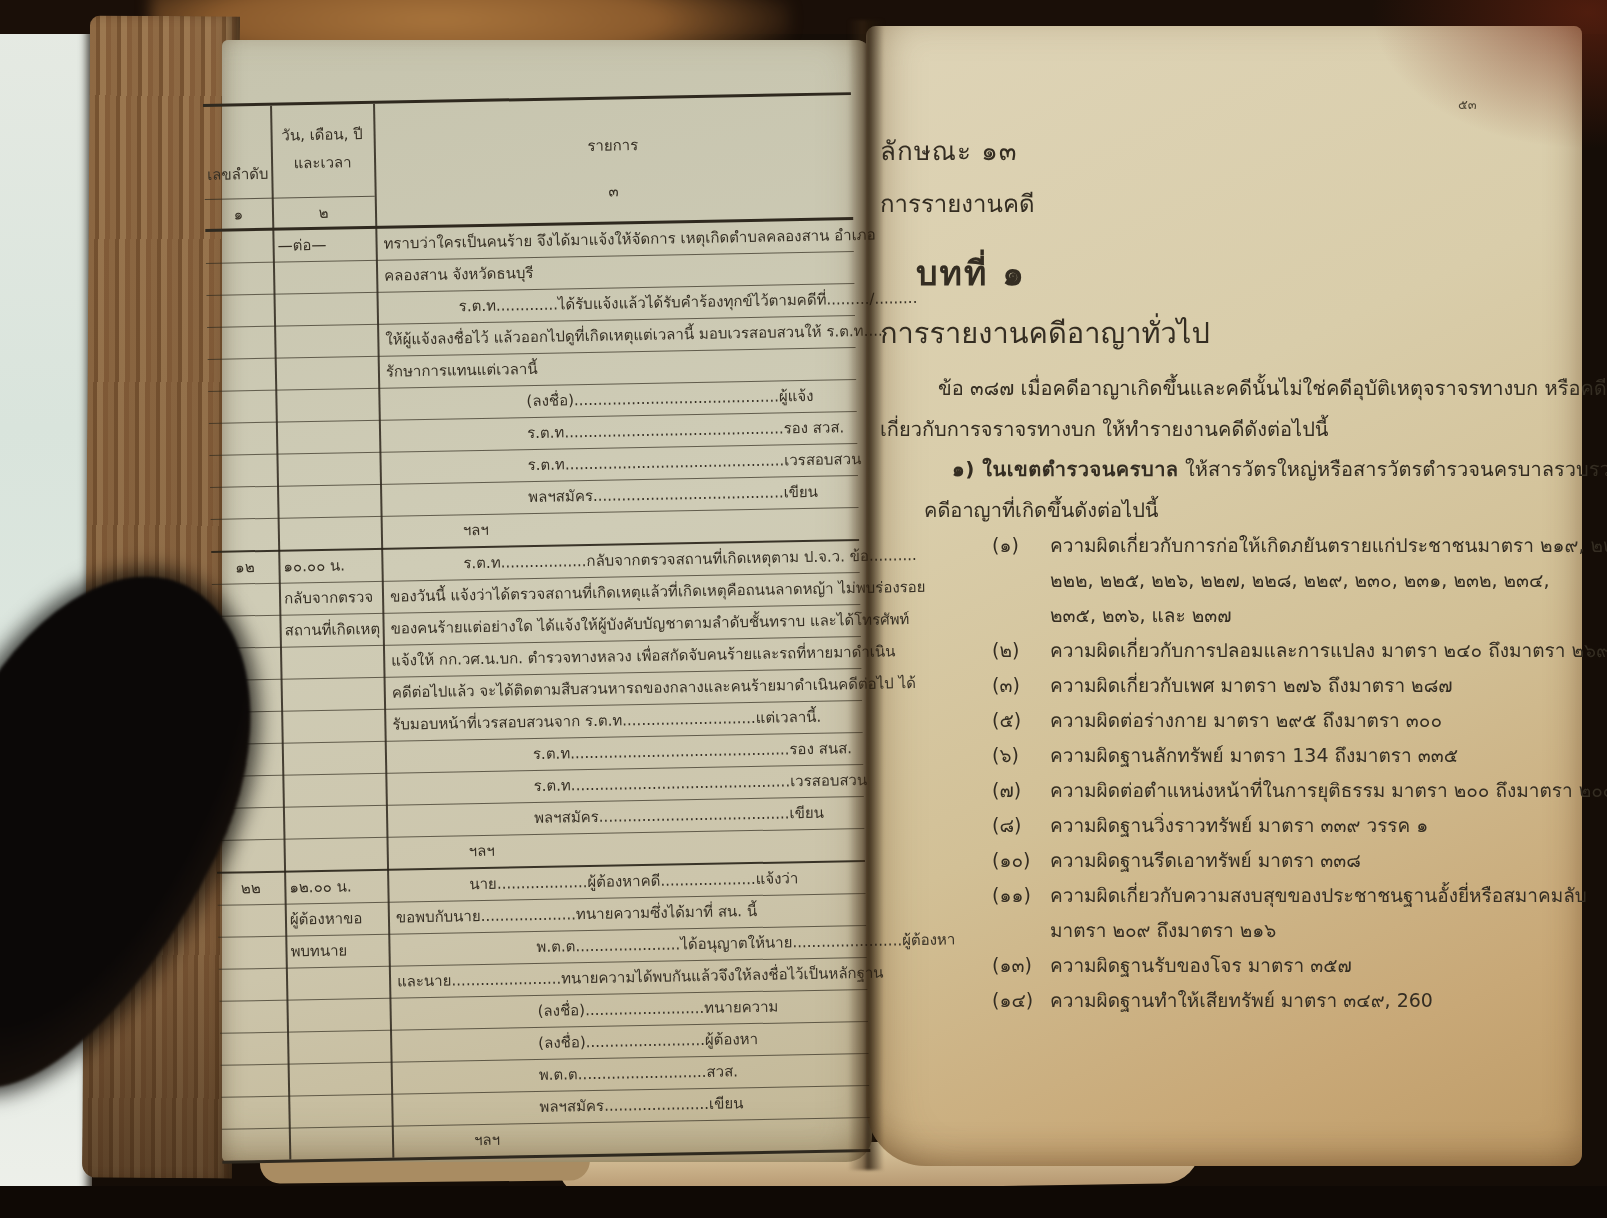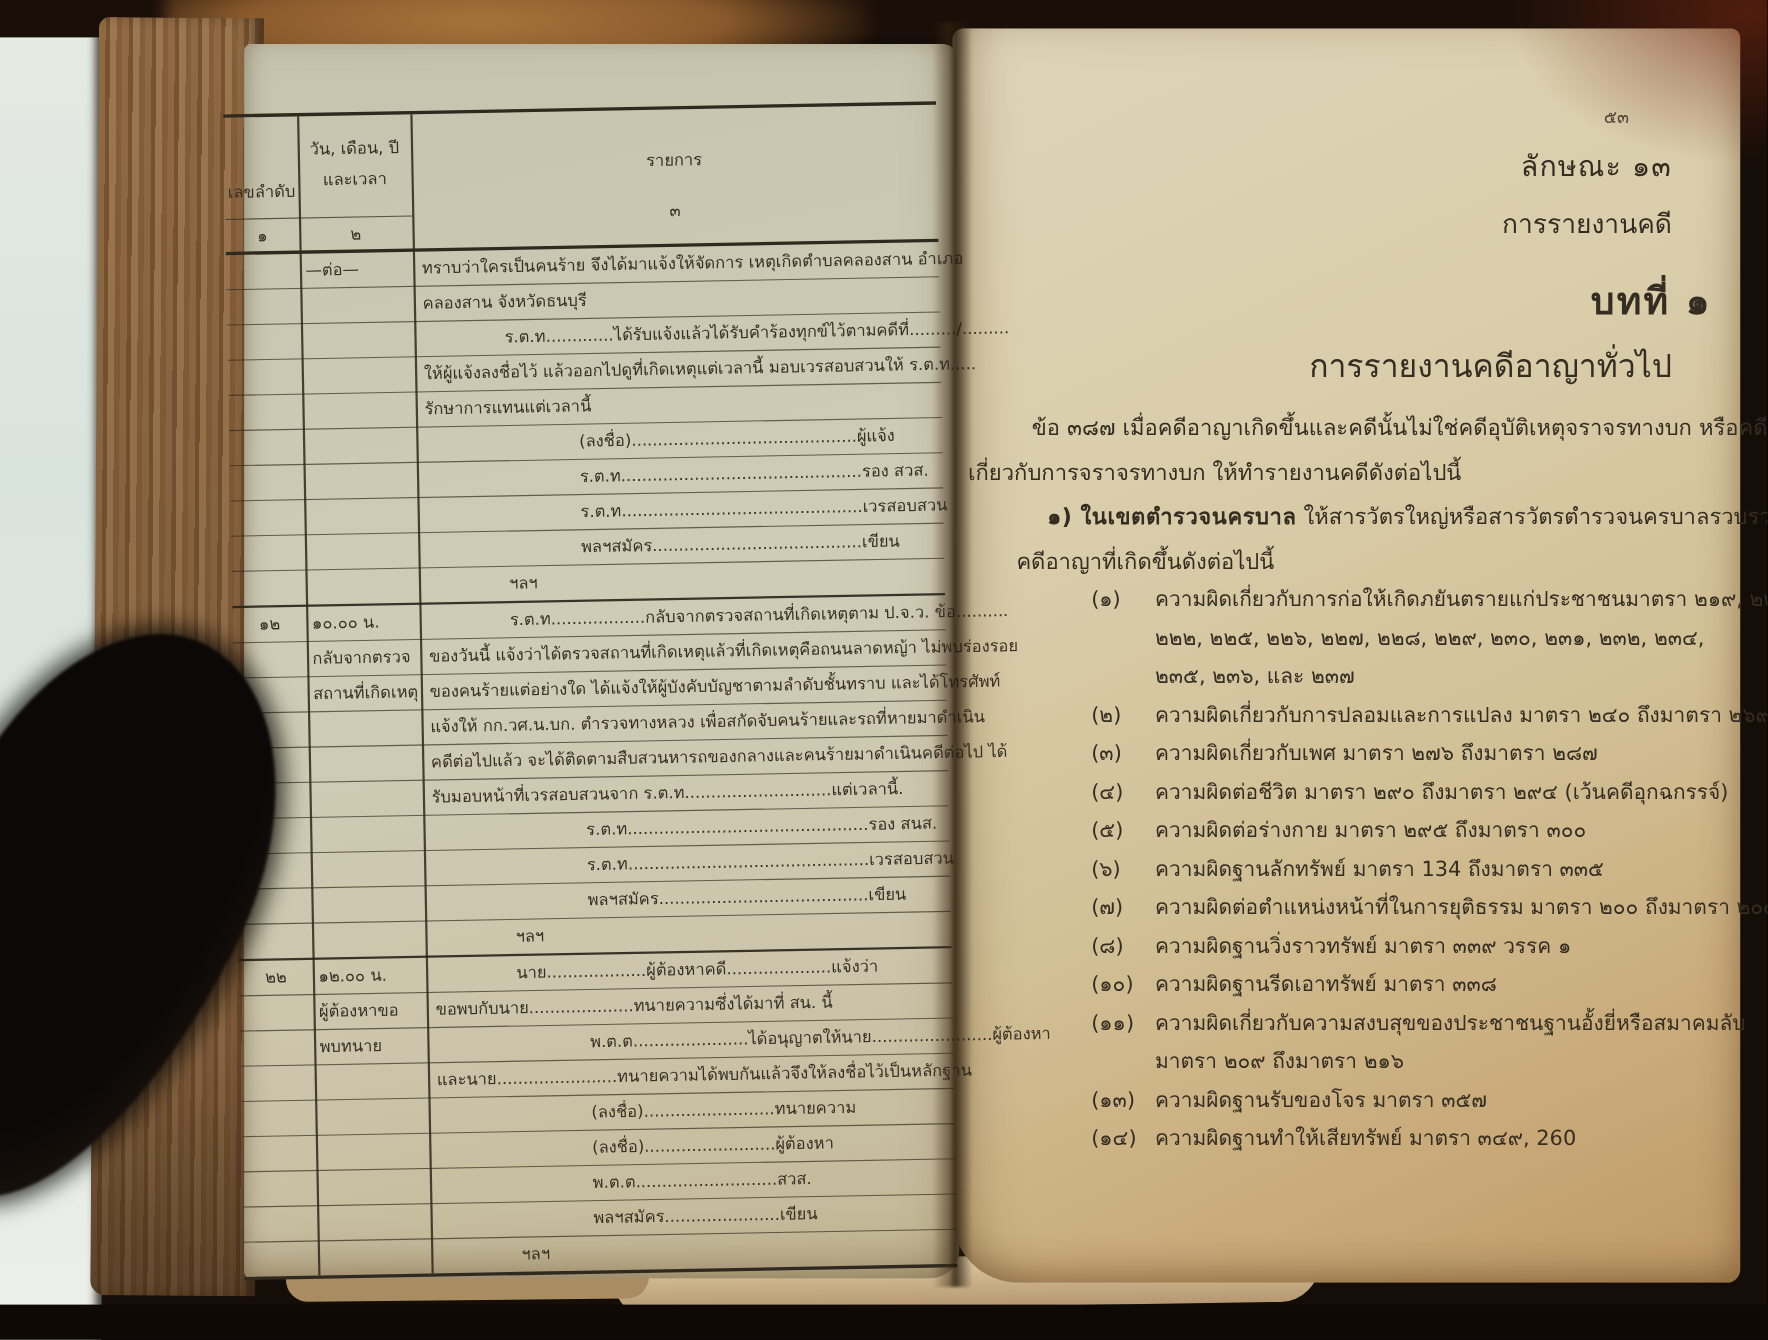--- a/index.html
+++ b/index.html
@@ -66,36 +66,36 @@
     font-size:15px;white-space:nowrap;}
   .trow.hb{border-bottom:2.5px solid rgba(40,34,24,.9);}
   .trow:last-child{border-bottom:none;}
   .tc1{position:absolute;left:0;width:67px;text-align:center;}
   .tc2{position:absolute;left:72px;width:98px;}
   .tc3{position:absolute;left:178px;}
   .p1 .tc3{left:252px}.p2 .tc3{left:318px}
   
   .rcontent{position:absolute;left:880px;top:0;width:640px;color:#342d22;}
   .rc{position:absolute;width:100%;white-space:nowrap;}
-  .center{text-align:right;}
+  .center{text-align:left;}
   .h1{top:130px;font-size:26px;letter-spacing:1px;}
   .h2{top:184px;font-size:24px;}
   .h3{top:246px;font-size:34px;font-weight:bold;letter-spacing:2px;margin-left:36px;}
   .h4{top:310px;font-size:29px;font-weight:normal;}
   .body20{font-size:20px;}
   .para1{top:372px;padding-left:58px;}
   .para2{top:413px;}
   .sec1{top:453px;padding-left:72px;}
   .sec1 b{letter-spacing:.5px;}
   .sec2{top:494px;margin-left:44px;}
   .items{position:absolute;left:0;top:528px;width:100%;}
   .item{position:relative;height:35px;line-height:35px;font-size:19px;
     padding-left:112px;white-space:nowrap;}
   .item .num{display:inline-block;width:58px;}
-  .pageno{position:absolute;left:1458px;top:94px;font-size:16px;color:#4c4434;}
+  .pageno{position:absolute;left:1458px;top:94px;font-size:13px;color:#4c4434;}
 </style>
 </head>
 <body>
 
 <div class="stage">
   <div class="wall"></div>
   <div class="topdark"></div>
   <div class="topfuzz"></div>
   <div class="foredge"></div>
   <div class="bstack1"></div>
@@ -225,21 +225,20 @@
     <div class="rc body20 para1">ข้อ ๓๘๗  เมื่อคดีอาญาเกิดขึ้นและคดีนั้นไม่ใช่คดีอุบัติเหตุจราจรทางบก  หรือคดีที่</div>
     <div class="rc body20 para2">เกี่ยวกับการจราจรทางบก  ให้ทำรายงานคดีดังต่อไปนี้</div>
     <div class="rc body20 sec1"><b>๑)  ในเขตตำรวจนครบาล</b><span>  ให้สารวัตรใหญ่หรือสารวัตรตำรวจนครบาลรวบรวม</span></div>
     <div class="rc body20 sec2">คดีอาญาที่เกิดขึ้นดังต่อไปนี้</div>
     <div class="items">
       <div class="item"><span class="num">(๑)</span><span>ความผิดเกี่ยวกับการก่อให้เกิดภยันตรายแก่ประชาชนมาตรา ๒๑๙, ๒๒๐,</span></div>
       <div class="item"><span class="num"></span><span>๒๒๒, ๒๒๕, ๒๒๖, ๒๒๗, ๒๒๘, ๒๒๙, ๒๓๐, ๒๓๑, ๒๓๒, ๒๓๔,</span></div>
       <div class="item"><span class="num"></span><span>๒๓๕, ๒๓๖, และ ๒๓๗</span></div>
       <div class="item"><span class="num">(๒)</span><span>ความผิดเกี่ยวกับการปลอมและการแปลง มาตรา ๒๔๐ ถึงมาตรา ๒๖๙</span></div>
       <div class="item"><span class="num">(๓)</span><span>ความผิดเกี่ยวกับเพศ มาตรา ๒๗๖ ถึงมาตรา ๒๘๗</span></div>
-      <div class="item"><span class="num">(๔)</span><span>ความผิดต่อชีวิต มาตรา ๒๙๐ ถึงมาตรา ๒๙๔ (เว้นคดีอุกฉกรรจ์)</span></div>
       <div class="item"><span class="num">(๕)</span><span>ความผิดต่อร่างกาย มาตรา ๒๙๕ ถึงมาตรา ๓๐๐</span></div>
       <div class="item"><span class="num">(๖)</span><span>ความผิดฐานลักทรัพย์ มาตรา 134 ถึงมาตรา ๓๓๕</span></div>
       <div class="item"><span class="num">(๗)</span><span>ความผิดต่อตำแหน่งหน้าที่ในการยุติธรรม มาตรา ๒๐๐ ถึงมาตรา ๒๐๕</span></div>
       <div class="item"><span class="num">(๘)</span><span>ความผิดฐานวิ่งราวทรัพย์ มาตรา ๓๓๙ วรรค ๑</span></div>
       <div class="item"><span class="num">(๑๐)</span><span>ความผิดฐานรีดเอาทรัพย์ มาตรา ๓๓๘</span></div>
       <div class="item"><span class="num">(๑๑)</span><span>ความผิดเกี่ยวกับความสงบสุขของประชาชนฐานอั้งยี่หรือสมาคมลับ</span></div>
       <div class="item"><span class="num"></span><span>มาตรา ๒๐๙ ถึงมาตรา ๒๑๖</span></div>
       <div class="item"><span class="num">(๑๓)</span><span>ความผิดฐานรับของโจร มาตรา ๓๕๗</span></div>
       <div class="item"><span class="num">(๑๔)</span><span>ความผิดฐานทำให้เสียทรัพย์ มาตรา ๓๔๙, 260</span></div>
     </div>

